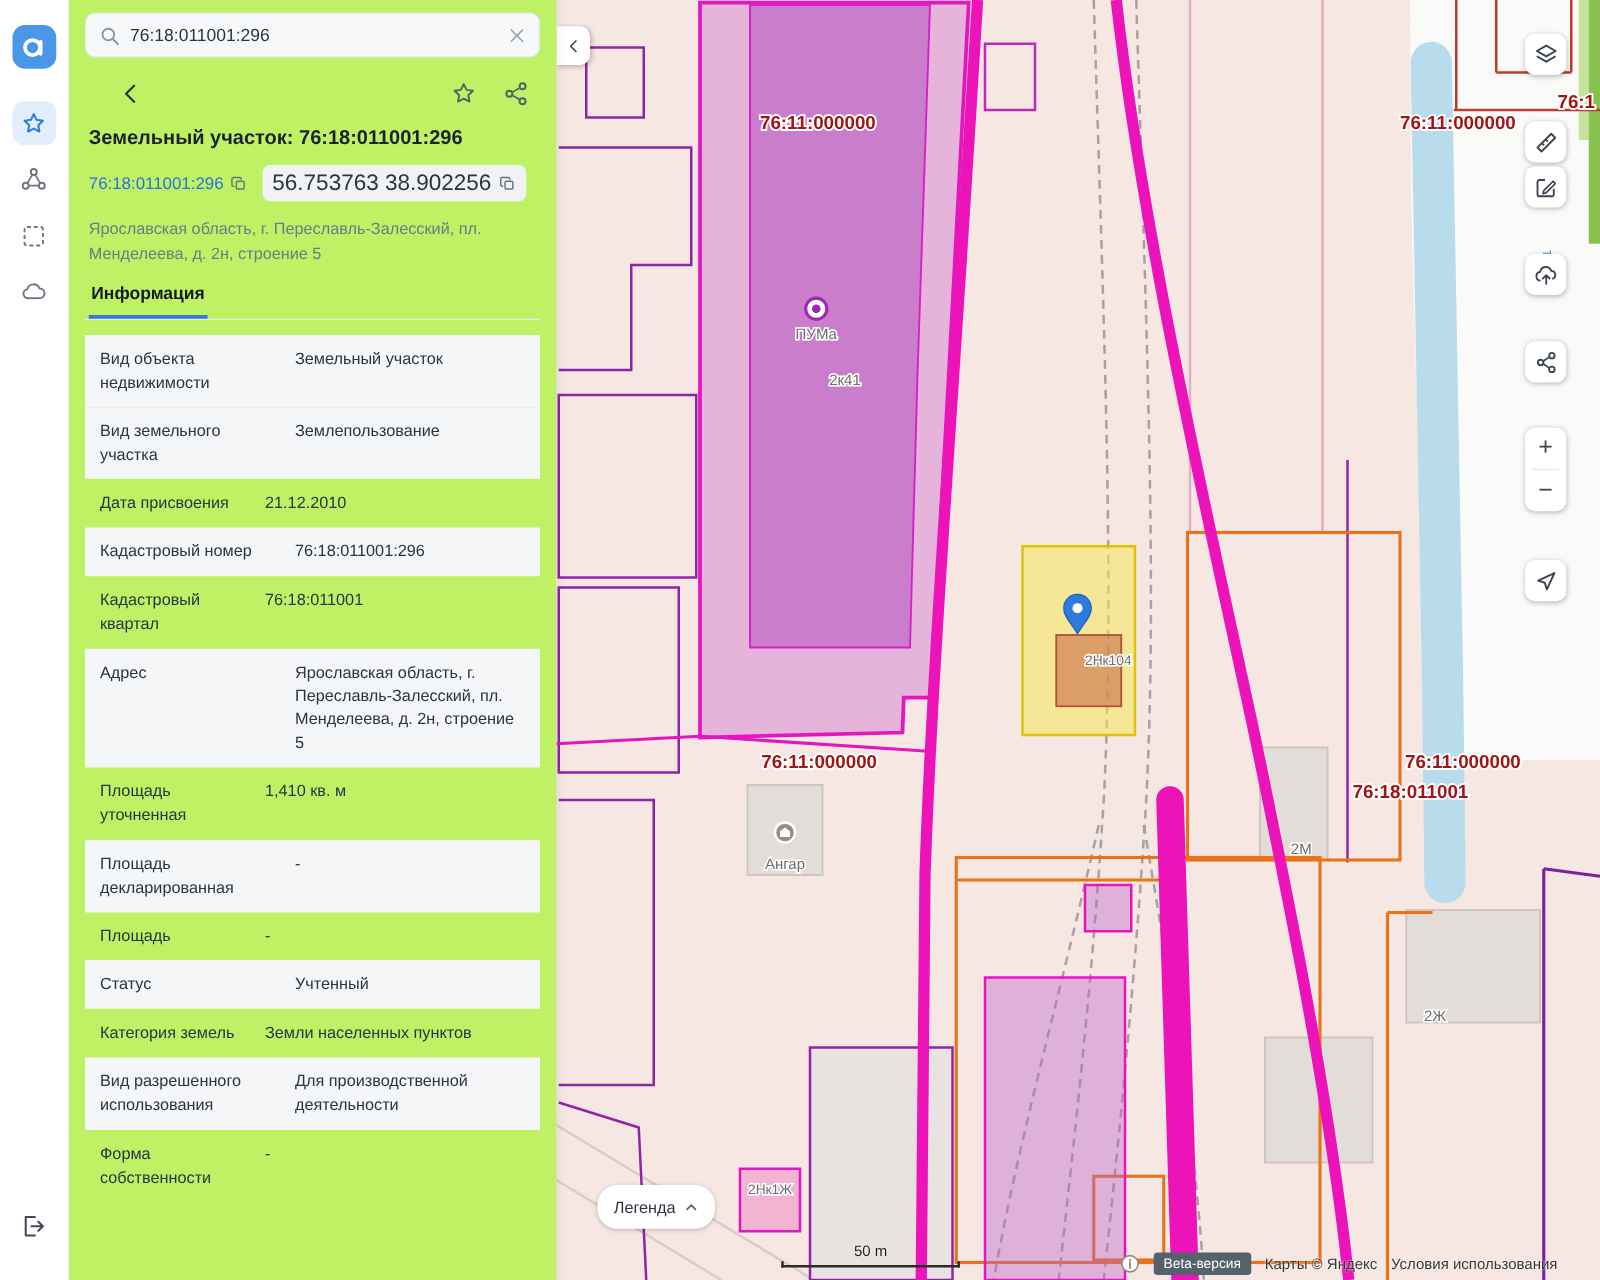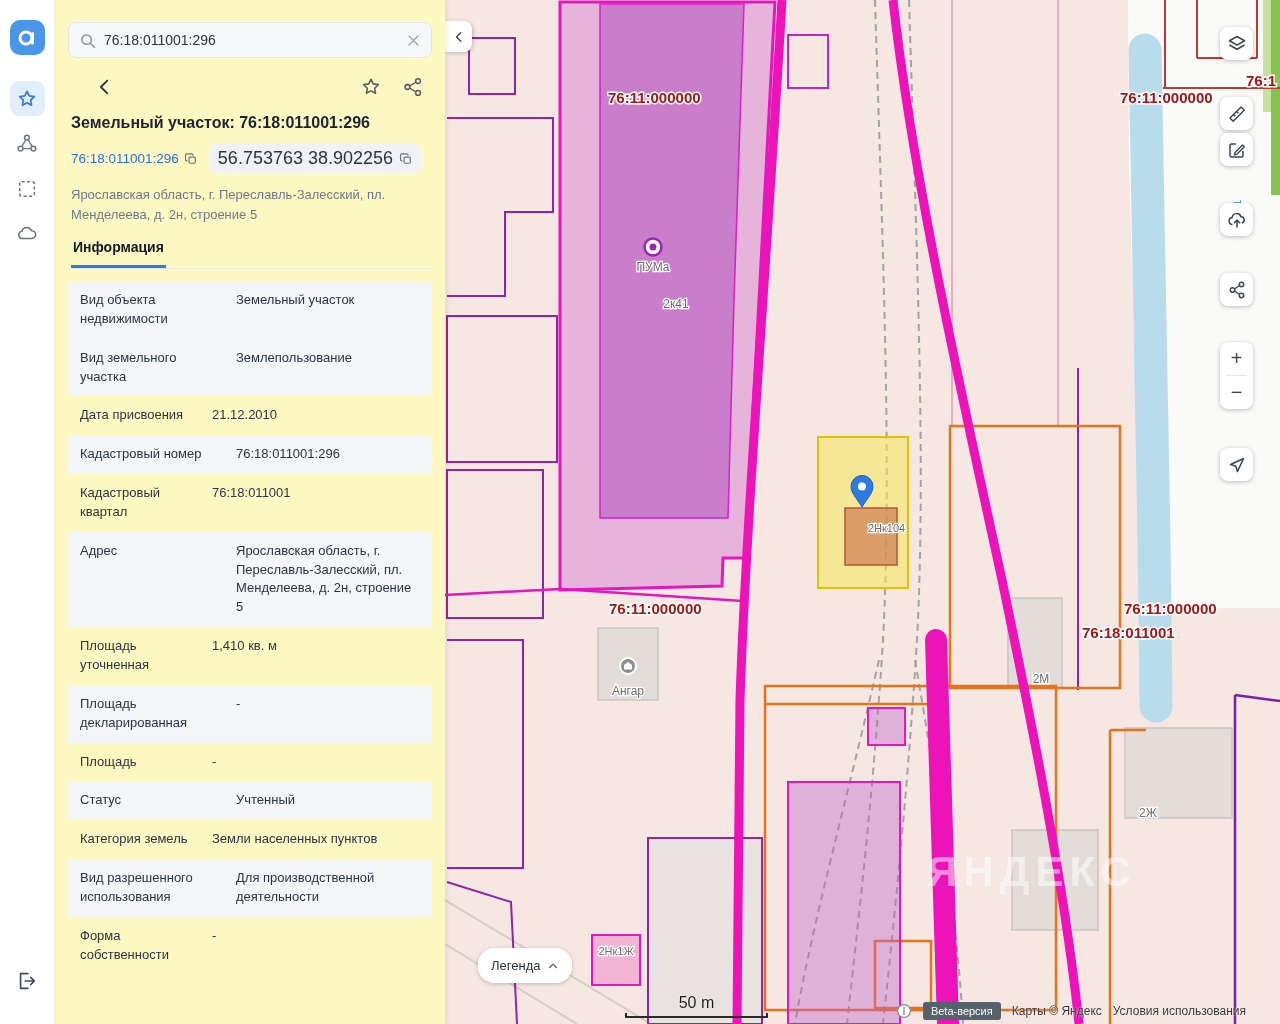--- a/index.html
+++ b/index.html
@@ -11,22 +11,22 @@
   .rail { flex:0 0 55px; width:55px; background:#fff; border-right:1px solid #f0f0f2;
           display:flex; flex-direction:column; align-items:center; padding:20px 0 16px; z-index:6; }
   .logo { width:35px; height:35px; border-radius:10px; background:#4a97e8;
           display:flex; align-items:center; justify-content:center; margin-bottom:26px; cursor:pointer; }
   .rail-btn { width:35px; height:35px; border-radius:9px; display:flex; align-items:center;
               justify-content:center; margin-bottom:10px; cursor:pointer; }
   .rail-btn.active { background:#e3eefc; }
   .rail-spacer { flex:1; }
 
   
-  .panel { flex:0 0 390px; width:390px; height:1024px; background:#fef9c3; position:relative;
-           z-index:5; box-shadow:2px 0 6px rgba(0,0,0,.07); padding:22px 13px 0; overflow:hidden; }
+  .panel { flex:0 0 390px; width:390px; height:1024px; background:#bef264; position:relative;
+           z-index:5; box-shadow:2px 0 6px rgba(0,0,0,.07); padding:10px 13px 0; overflow:hidden; }
   .search-bar { height:36px; background:#f7f8fa; border:1px solid #e3e7ec; border-radius:8px;
                 display:flex; align-items:center; padding:0 10px; gap:8px; }
   .search-bar input { flex:1; border:none; background:transparent; outline:none;
                       font:14px "Liberation Sans",sans-serif; color:#2b3440; }
   .head-row { display:flex; align-items:center; margin:18px 8px 0 6px; }
   .icon-btn { display:flex; align-items:center; justify-content:center; cursor:pointer; }
   .head-row .sp { flex:1; }
   .head-row .icon-btn { margin-left:20px; }
   .obj-title { font-size:16px; font-weight:700; color:#1b2330; margin:16px 0 0 3px; }
   .chips { display:flex; align-items:center; gap:12px; margin:12px 0 0 3px; }
@@ -60,21 +60,21 @@
          box-shadow:0 1px 4px rgba(0,0,0,.25); display:flex; align-items:center; justify-content:center;
          z-index:3; cursor:pointer; }
   .zoom-group { position:absolute; right:27px; top:342px; width:33px; background:#fff; border-radius:8px;
                 box-shadow:0 1px 4px rgba(0,0,0,.25); z-index:3; }
   .zoom-btn { width:33px; height:33px; display:flex; align-items:center; justify-content:center;
               font-size:20px; color:#3f4652; cursor:pointer; }
   .zoom-div { height:1px; background:#e4e6e9; margin:0 6px; }
   .legend-btn { position:absolute; left:33px; top:948px; height:35px; background:#fff; border-radius:16px;
                 box-shadow:0 1px 4px rgba(0,0,0,.22); display:flex; align-items:center; gap:7px;
                 padding:0 13px; font-size:13px; color:#2b3440; z-index:3; cursor:pointer; }
-  .scalebar { position:absolute; left:180px; top:994px; width:143px; text-align:center; font-size:16px;
+  .scalebar { position:absolute; left:180px; top:994px; width:143px; text-align:center; font-size:12px;
               color:#1e1e1e; z-index:2; text-shadow:0 0 2px #fff; }
   .scalebar .line { height:5px; border-bottom:2px solid #2b2b2b; border-left:2px solid #2b2b2b;
                     border-right:2px solid #2b2b2b; margin-top:1px; }
   .attrib { position:absolute; right:34px; bottom:4px; display:flex; align-items:center; gap:11px;
             font-size:12px; color:#383838; z-index:2; text-shadow:0 0 2px #fff; }
   .beta { background:#55626c; color:#fff; font-size:11px; border-radius:3px; padding:3px 8px; text-shadow:none; }
 </style>
 </head>
 <body>
 
@@ -333,21 +333,20 @@
 
     <text class="olbl" x="208" y="271" text-anchor="middle">ПУМа</text>
     <text class="olbl" x="231" y="308" text-anchor="middle">2к41</text>
     <text class="olbl" x="183" y="695" text-anchor="middle">Ангар</text>
     <text class="olbl" x="596" y="683" text-anchor="middle">2М</text>
     <text class="olbl" x="703" y="817" text-anchor="middle">2Ж</text>
     <text class="olbl small" x="423" y="532">2Нк104</text>
     <text class="olbl small" x="171" y="955" text-anchor="middle">2Нк1Ж</text>
   </svg>
 
-  <div class="watermark">ЯНДЕКС</div>
   <div class="river-lbl">тянк</div>
 
   <div class="collapse-btn">
     <svg width="14" height="14" viewBox="0 0 20 20">
       <path d="M12.5 4L6.5 10l6 6" fill="none" stroke="#3f4652" stroke-width="2" stroke-linecap="round" stroke-linejoin="round"></path>
     </svg>
   </div>
 
   <div class="ctl" style="top:27px">
     <svg width="20" height="20" viewBox="0 0 20 20">

